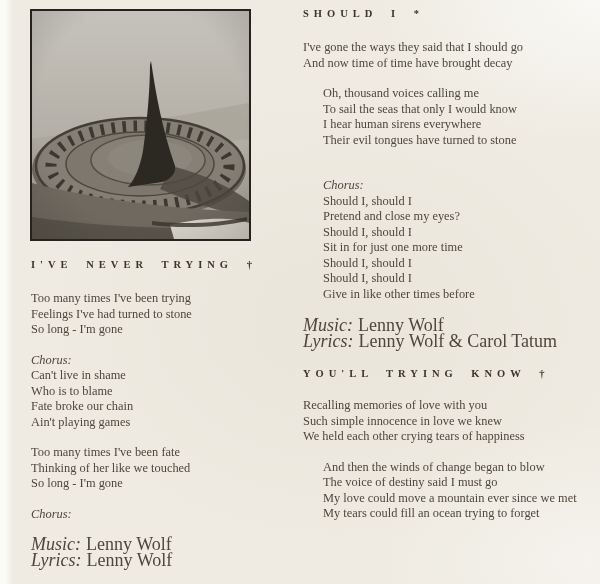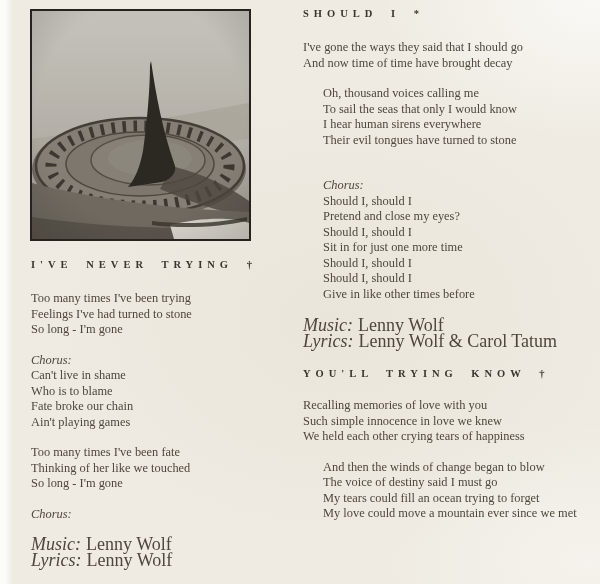--- a/index.html
+++ b/index.html
@@ -151,18 +151,18 @@
 
     <div class="stanza">
       <div class="line">Recalling memories of love with you</div>
       <div class="line">Such simple innocence in love we knew</div>
       <div class="line">We held each other crying tears of happiness</div>
     </div>
 
     <div class="stanza last">
       <div class="line">And then the winds of change began to blow</div>
       <div class="line">The voice of destiny said I must go</div>
+      <div class="line">My love could move a mountain ever since we met</div>
       <div class="line">My tears could fill an ocean trying to forget</div>
-      <div class="line">My love could move a mountain ever since we met</div>
     </div>
   </section>
 
 </div>
 
 </body></html>

